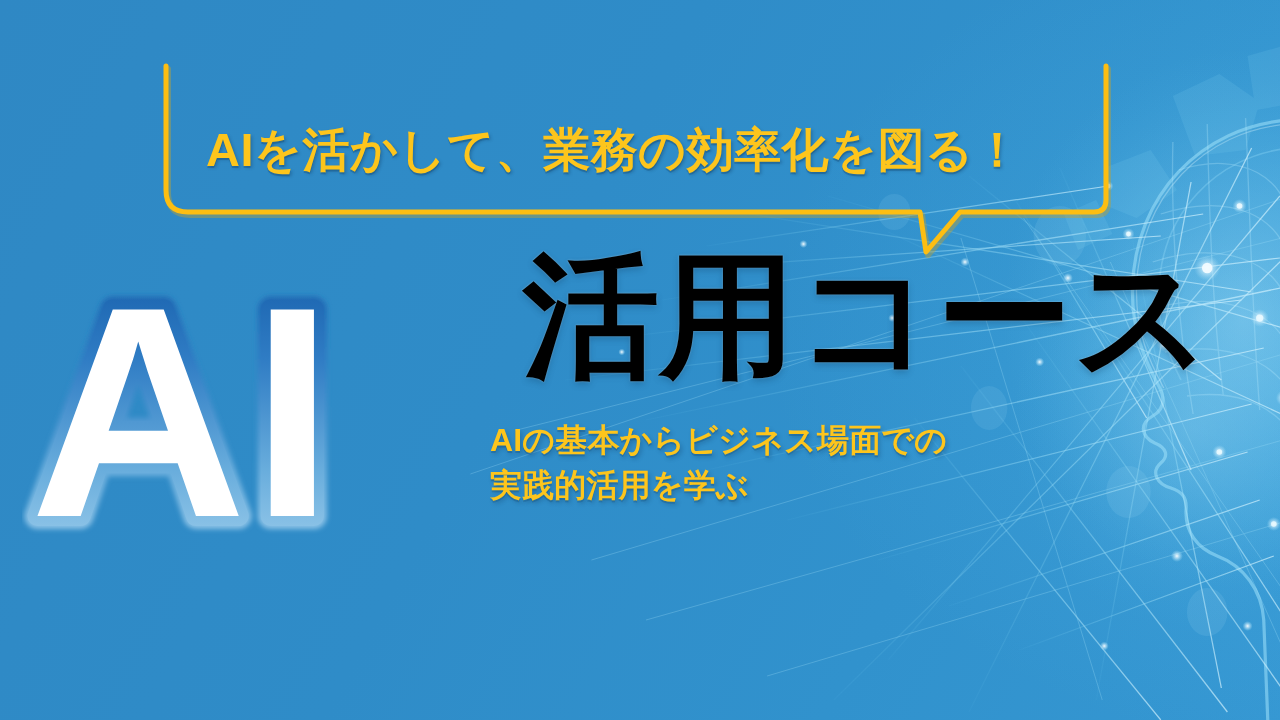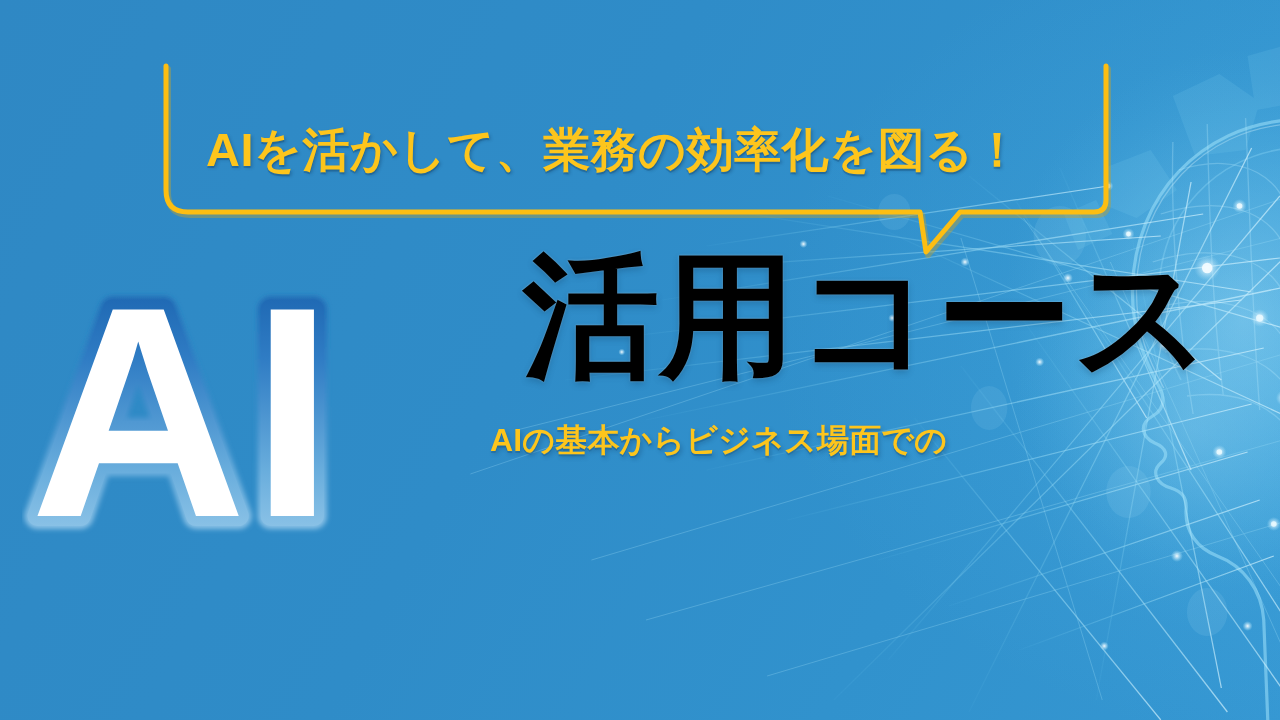--- a/index.html
+++ b/index.html
@@ -285,15 +285,16 @@
       <text x="8" y="284" font-family="Liberation Sans, DejaVu Sans, sans-serif" font-size="300" font-weight="700" letter-spacing="4" fill="none" stroke="url(#aiStroke)" stroke-width="20" stroke-linejoin="round">AI</text>
 
       <text x="8" y="284" font-family="Liberation Sans, DejaVu Sans, sans-serif" font-size="300" font-weight="700" letter-spacing="4" fill="#ffffff">AI</text>
     </svg>
   </div>
 
   <div class="headline">活用コース</div>
 
   <div class="subhead">
     <span class="line">AIの基本からビジネス場面での</span>
+    <span class="line">実践的活用を学ぶ</span>
   </div>
 
 </div>
 
 </body></html>

